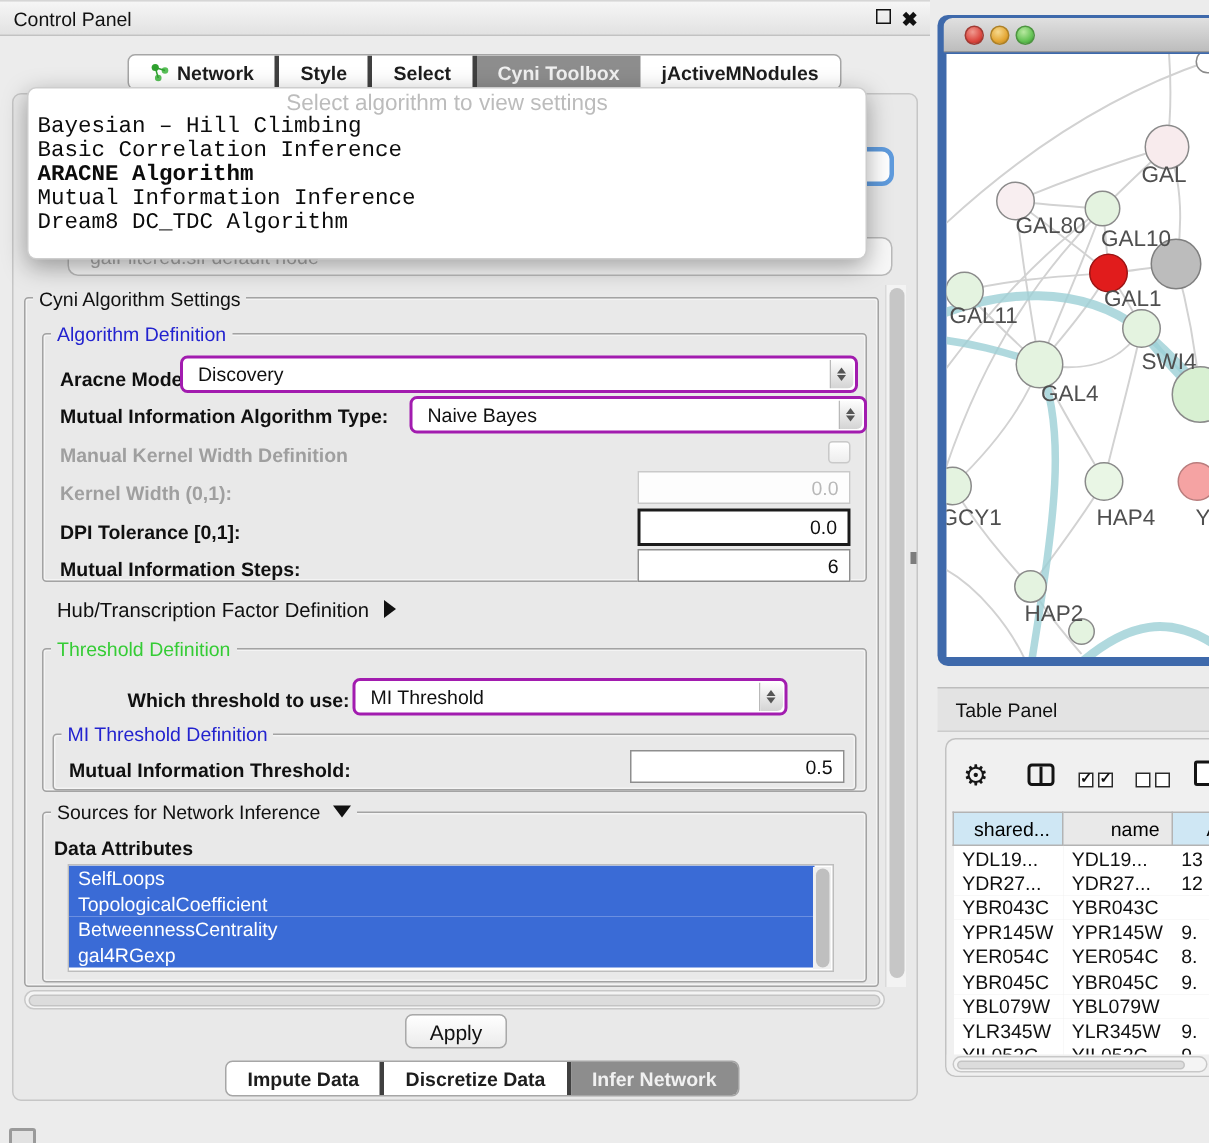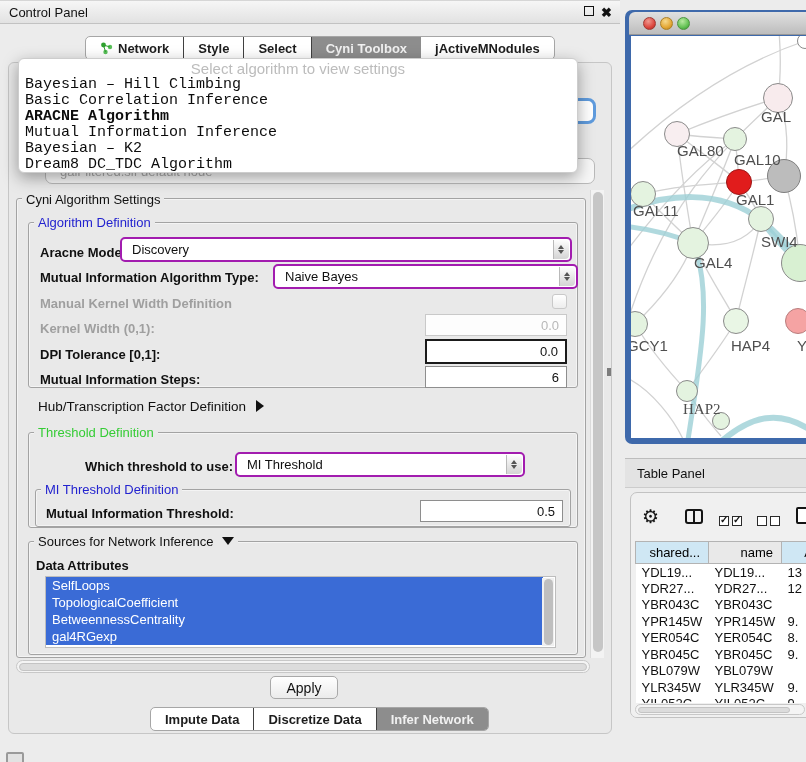--- a/index.html
+++ b/index.html
@@ -11,21 +11,21 @@
   
   #cp-titlebar { left:0; top:8; width:620px; height:24px;
     background:linear-gradient(#f6f6f6,#e2e2e2); border-top:1px solid #d6d6d6; border-bottom:1px solid #c2c2c2; }
   #cp-title { left:9px; top:4px; font-size:13px; color:#111; }
   .float-box { width:10px; height:10px; border:1.6px solid #111; background:transparent; }
   .close-x { font-size:13px; font-weight:bold; color:#111; line-height:13px; }
 
   
   .seg-bar { display:flex; height:24px; background:#fff; border:1px solid #a6a6a6; border-radius:5px; overflow:hidden; }
   .seg { display:flex; align-items:center; padding:0 14px; font-size:13px; font-weight:bold; color:#1d1d1d;
-    border-right:1px solid #404040; white-space:nowrap; }
+    border-right:3px solid #404040; white-space:nowrap; }
   .seg:last-child { border-right:none; }
   .seg.sel { background:#8d8d8d; color:#f1f1f1; border-right:none; }
 
   
   #cp-panel { left:8px; top:62px; width:604px; height:672px; background:#e9e9e9;
     border:1px solid #c6c6c6; border-radius:6px; }
 
   
   #popup { left:18px; top:58px; width:560px; height:115px; background:#fff; border:1px solid #cdcdcd;
     border-radius:6px; box-shadow:0 5px 16px rgba(0,0,0,.35); z-index:60; padding-top:2px; }
@@ -155,21 +155,20 @@
   <div class="abs" id="net-combo">
     <span>galFiltered.sif default node</span>
   </div>
 
   <div class="abs" id="popup">
     <div class="popup-ph">Select algorithm to view settings</div>
     <div class="popup-item">Bayesian – Hill Climbing</div>
     <div class="popup-item">Basic Correlation Inference</div>
     <div class="popup-item bold">ARACNE Algorithm</div>
     <div class="popup-item">Mutual Information Inference</div>
-    <div class="popup-item">Bayesian – K2</div>
     <div class="popup-item">Dream8 DC_TDC Algorithm</div>
   </div>
 
   <div class="grp" style="left:16px; top:198px; width:570px; height:460px;"></div>
   <div class="grp-title" style="left:22px; top:192px;">Cyni Algorithm Settings</div>
 
   <div class="grp" style="left:28px; top:222px; width:550px; height:166px;"></div>
   <div class="grp-title t-blue" style="left:34px; top:215px;">Algorithm Definition</div>
 
   <div class="lbl" style="left:40px; top:245px;">Aracne Mode:</div>
@@ -332,21 +331,21 @@
       <div class="nlabel" style="left:130px; top:72px;">GAL</div>
       <div class="nlabel" style="left:46px;  top:106px;">GAL80</div>
       <div class="nlabel" style="left:103px; top:115px;">GAL10</div>
       <div class="nlabel" style="left:105px; top:155px;">GAL1</div>
       <div class="nlabel" style="left:2px;   top:166px;">GAL11</div>
       <div class="nlabel" style="left:130px; top:197px;">SWI4</div>
       <div class="nlabel" style="left:63px;  top:218px;">GAL4</div>
       <div class="nlabel" style="left:-4px;  top:301px;">GCY1</div>
       <div class="nlabel" style="left:100px; top:301px;">HAP4</div>
       <div class="nlabel" style="left:166px; top:301px;">Y</div>
-      <div class="nlabel" style="left:52px;  top:365px;font-family:Liberation Serif, serif;">HAP2</div>
+      <div class="nlabel" style="left:52px;  top:365px;">HAP2</div>
     </div>
   </div>
 
   <div class="abs" id="tp-titlebar">
     <div class="abs" id="tp-title">Table Panel</div>
   </div>
 
   <div class="abs" id="tp-panel">
 
     <div class="abs gear" style="left:11px; top:12px;">⚙</div>

